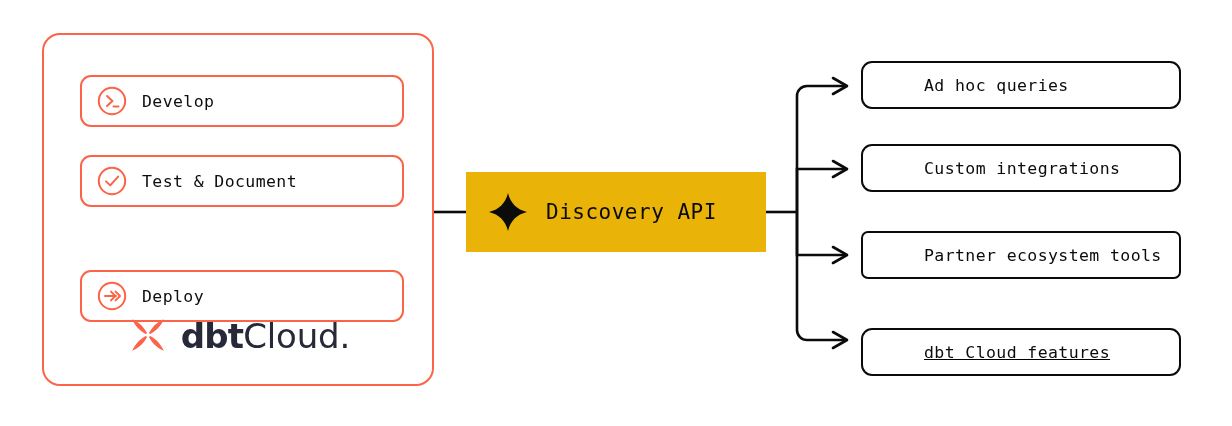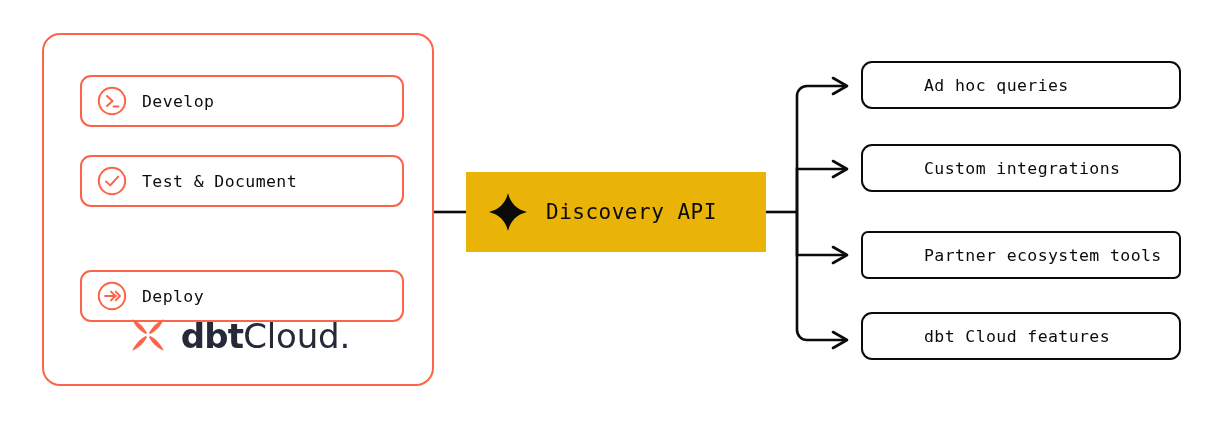--- a/index.html
+++ b/index.html
@@ -135,21 +135,21 @@
     border: 2.2px solid #0b0b0b;
     border-radius: 11px;
     background: #ffffff;
     display: flex;
     align-items: center;
     padding-left: 39px;
   }
   .consumer-box.b0 { top: 61px; }
   .consumer-box.b1 { top: 144px; align-items: center; }
   .consumer-box.b2 { top: 231px; border-radius: 7px; }
-  .consumer-box.b3 { top: 312px; }
+  .consumer-box.b3 { top: 328px; text-decoration: underline; }
 
   .consumer-label {
     font-size: 16.5px;
     letter-spacing: 0.4px;
     color: #0b0b0b;
     white-space: nowrap;
     margin-left: 22px;
   }
 
   

